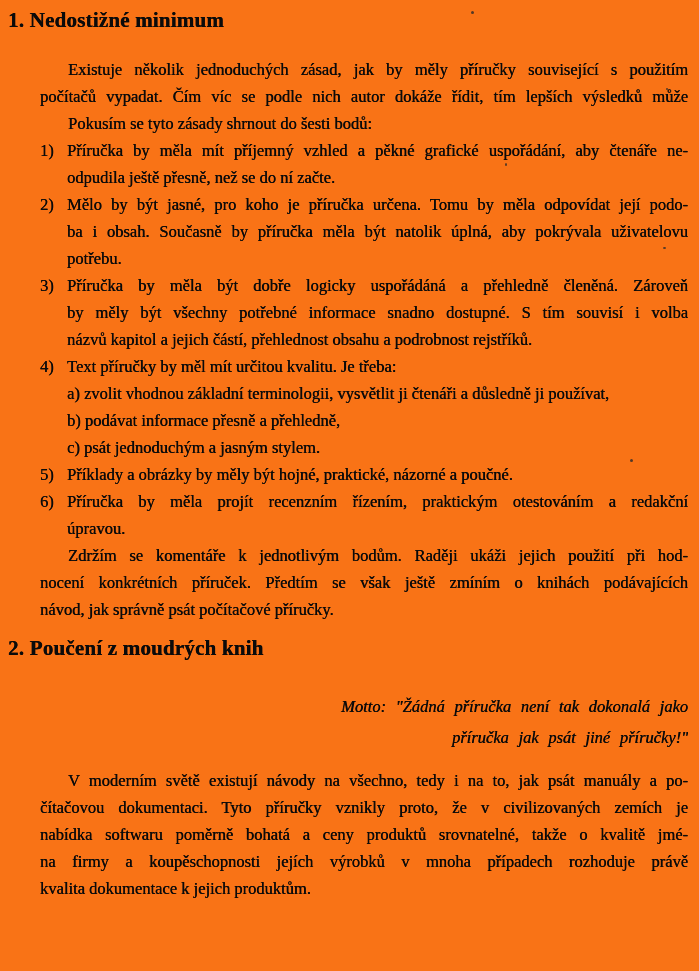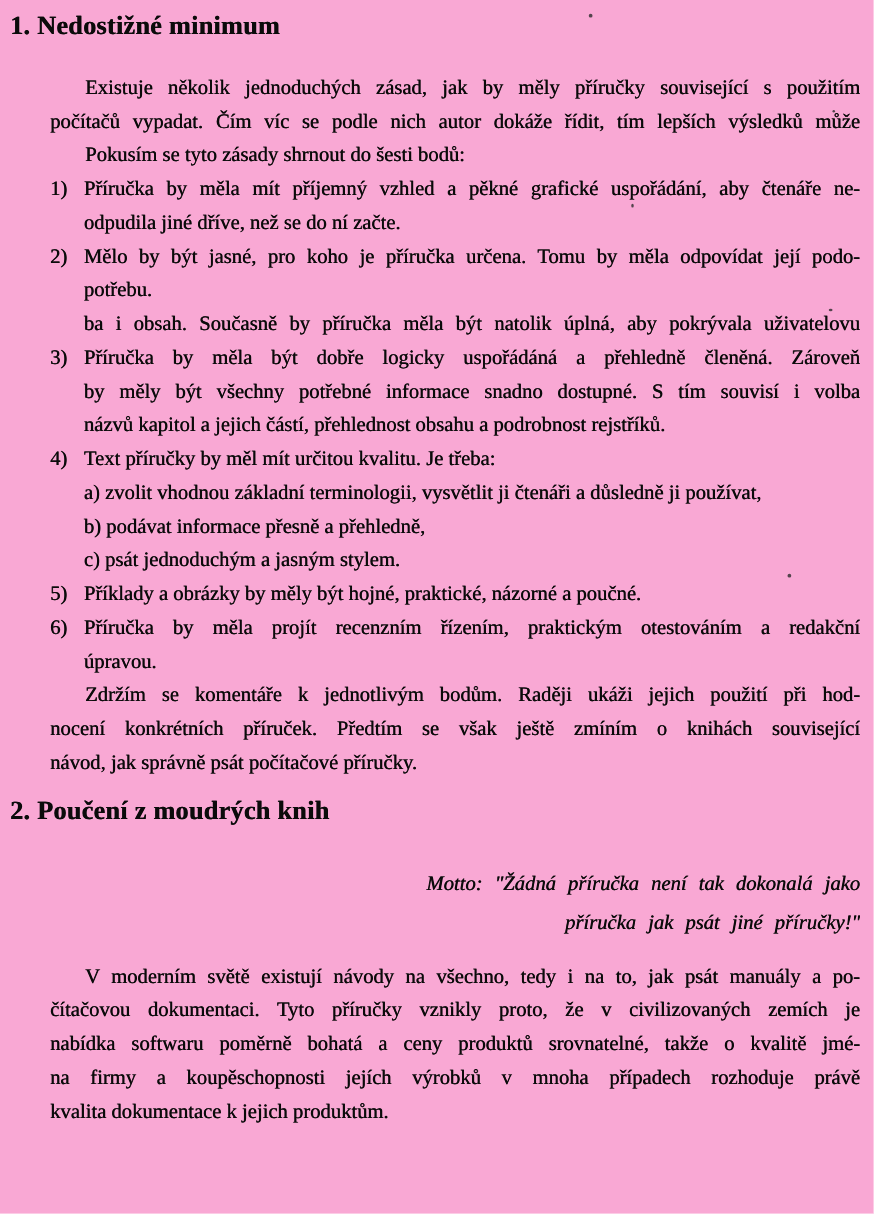--- a/index.html
+++ b/index.html
@@ -1,21 +1,21 @@
 <!DOCTYPE html>
 <html><head>
 <meta charset="utf-8">
 <style>
   html, body { margin: 0; padding: 0; background: #ffffff; }
   .page {
     position: relative;
     width: 699px;
     height: 971px;
     box-sizing: border-box;
-    background: #f9a8d4;
+    background: #f97316;
     color: #0b0b0b;
     font-family: "Liberation Serif", "DejaVu Serif", serif;
     font-size: 16.5px;
     padding: 6px 11px 0 8px;
     overflow: hidden;
     text-shadow: 0.35px 0 0 currentColor; 
   }
   .heading {
     font-weight: bold;
     font-size: 21px;
@@ -68,26 +68,26 @@
       <div class="heading h1">1. Nedostižné minimum</div>
       <div class="para">
         <div class="line j ind-first"><span>Existuje několik jednoduchých zásad, jak by měly příručky související s použitím</span></div>
         <div class="line j"><span>počítačů vypadat. Čím víc se podle nich autor dokáže řídit, tím lepších výsledků může</span></div>
       </div>
       <div class="para">
         <div class="line ind-first"><span>Pokusím se tyto zásady shrnout do šesti bodů:</span></div>
       </div>
       <div class="para">
         <div class="line j"><span class="marker">1)</span><span>Příručka by měla mít příjemný vzhled a pěkné grafické uspořádání, aby čtenáře ne-</span></div>
-        <div class="line ind-list"><span>odpudila jiné dříve, než se do ní začte.</span></div>
+        <div class="line ind-list"><span>odpudila ještě přesně, než se do ní začte.</span></div>
       </div>
       <div class="para">
         <div class="line j"><span class="marker">2)</span><span>Mělo by být jasné, pro koho je příručka určena. Tomu by měla odpovídat její podo-</span></div>
+        <div class="line j ind-list"><span>ba i obsah. Současně by příručka měla být natolik úplná, aby pokrývala uživatelovu</span></div>
         <div class="line ind-list"><span>potřebu.</span></div>
-        <div class="line j ind-list"><span>ba i obsah. Současně by příručka měla být natolik úplná, aby pokrývala uživatelovu</span></div>
       </div>
       <div class="para">
         <div class="line j"><span class="marker">3)</span><span>Příručka by měla být dobře logicky uspořádáná a přehledně členěná. Zároveň</span></div>
         <div class="line j ind-list"><span>by měly být všechny potřebné informace snadno dostupné. S tím souvisí i volba</span></div>
         <div class="line ind-list"><span>názvů kapitol a jejich částí, přehlednost obsahu a podrobnost rejstříků.</span></div>
       </div>
       <div class="para">
         <div class="line"><span class="marker">4)</span><span>Text příručky by měl mít určitou kvalitu. Je třeba:</span></div>
         <div class="line ind-list"><span>a) zvolit vhodnou základní terminologii, vysvětlit ji čtenáři a důsledně ji používat,</span></div>
         <div class="line ind-list"><span>b) podávat informace přesně a přehledně,</span></div>
@@ -95,21 +95,21 @@
       </div>
       <div class="para">
         <div class="line"><span class="marker">5)</span><span>Příklady a obrázky by měly být hojné, praktické, názorné a poučné.</span></div>
       </div>
       <div class="para">
         <div class="line j"><span class="marker">6)</span><span>Příručka by měla projít recenzním řízením, praktickým otestováním a redakční</span></div>
         <div class="line ind-list"><span>úpravou.</span></div>
       </div>
       <div class="para">
         <div class="line j ind-first"><span>Zdržím se komentáře k jednotlivým bodům. Raději ukáži jejich použití při hod-</span></div>
-        <div class="line j"><span>nocení konkrétních příruček. Předtím se však ještě zmíním o knihách související</span></div>
+        <div class="line j"><span>nocení konkrétních příruček. Předtím se však ještě zmíním o knihách podávajících</span></div>
         <div class="line"><span>návod, jak správně psát počítačové příručky.</span></div>
       </div>
       <div class="heading h2">2. Poučení z moudrých knih</div>
       <div class="motto">
         <div class="line"><span>Motto: "Žádná příručka není tak dokonalá jako</span></div>
         <div class="line"><span>příručka jak psát jiné příručky!"</span></div>
       </div>
       <div class="para">
         <div class="line j ind-first"><span>V moderním světě existují návody na všechno, tedy i na to, jak psát manuály a po-</span></div>
         <div class="line j"><span>čítačovou dokumentaci. Tyto příručky vznikly proto, že v civilizovaných zemích je</span></div>

